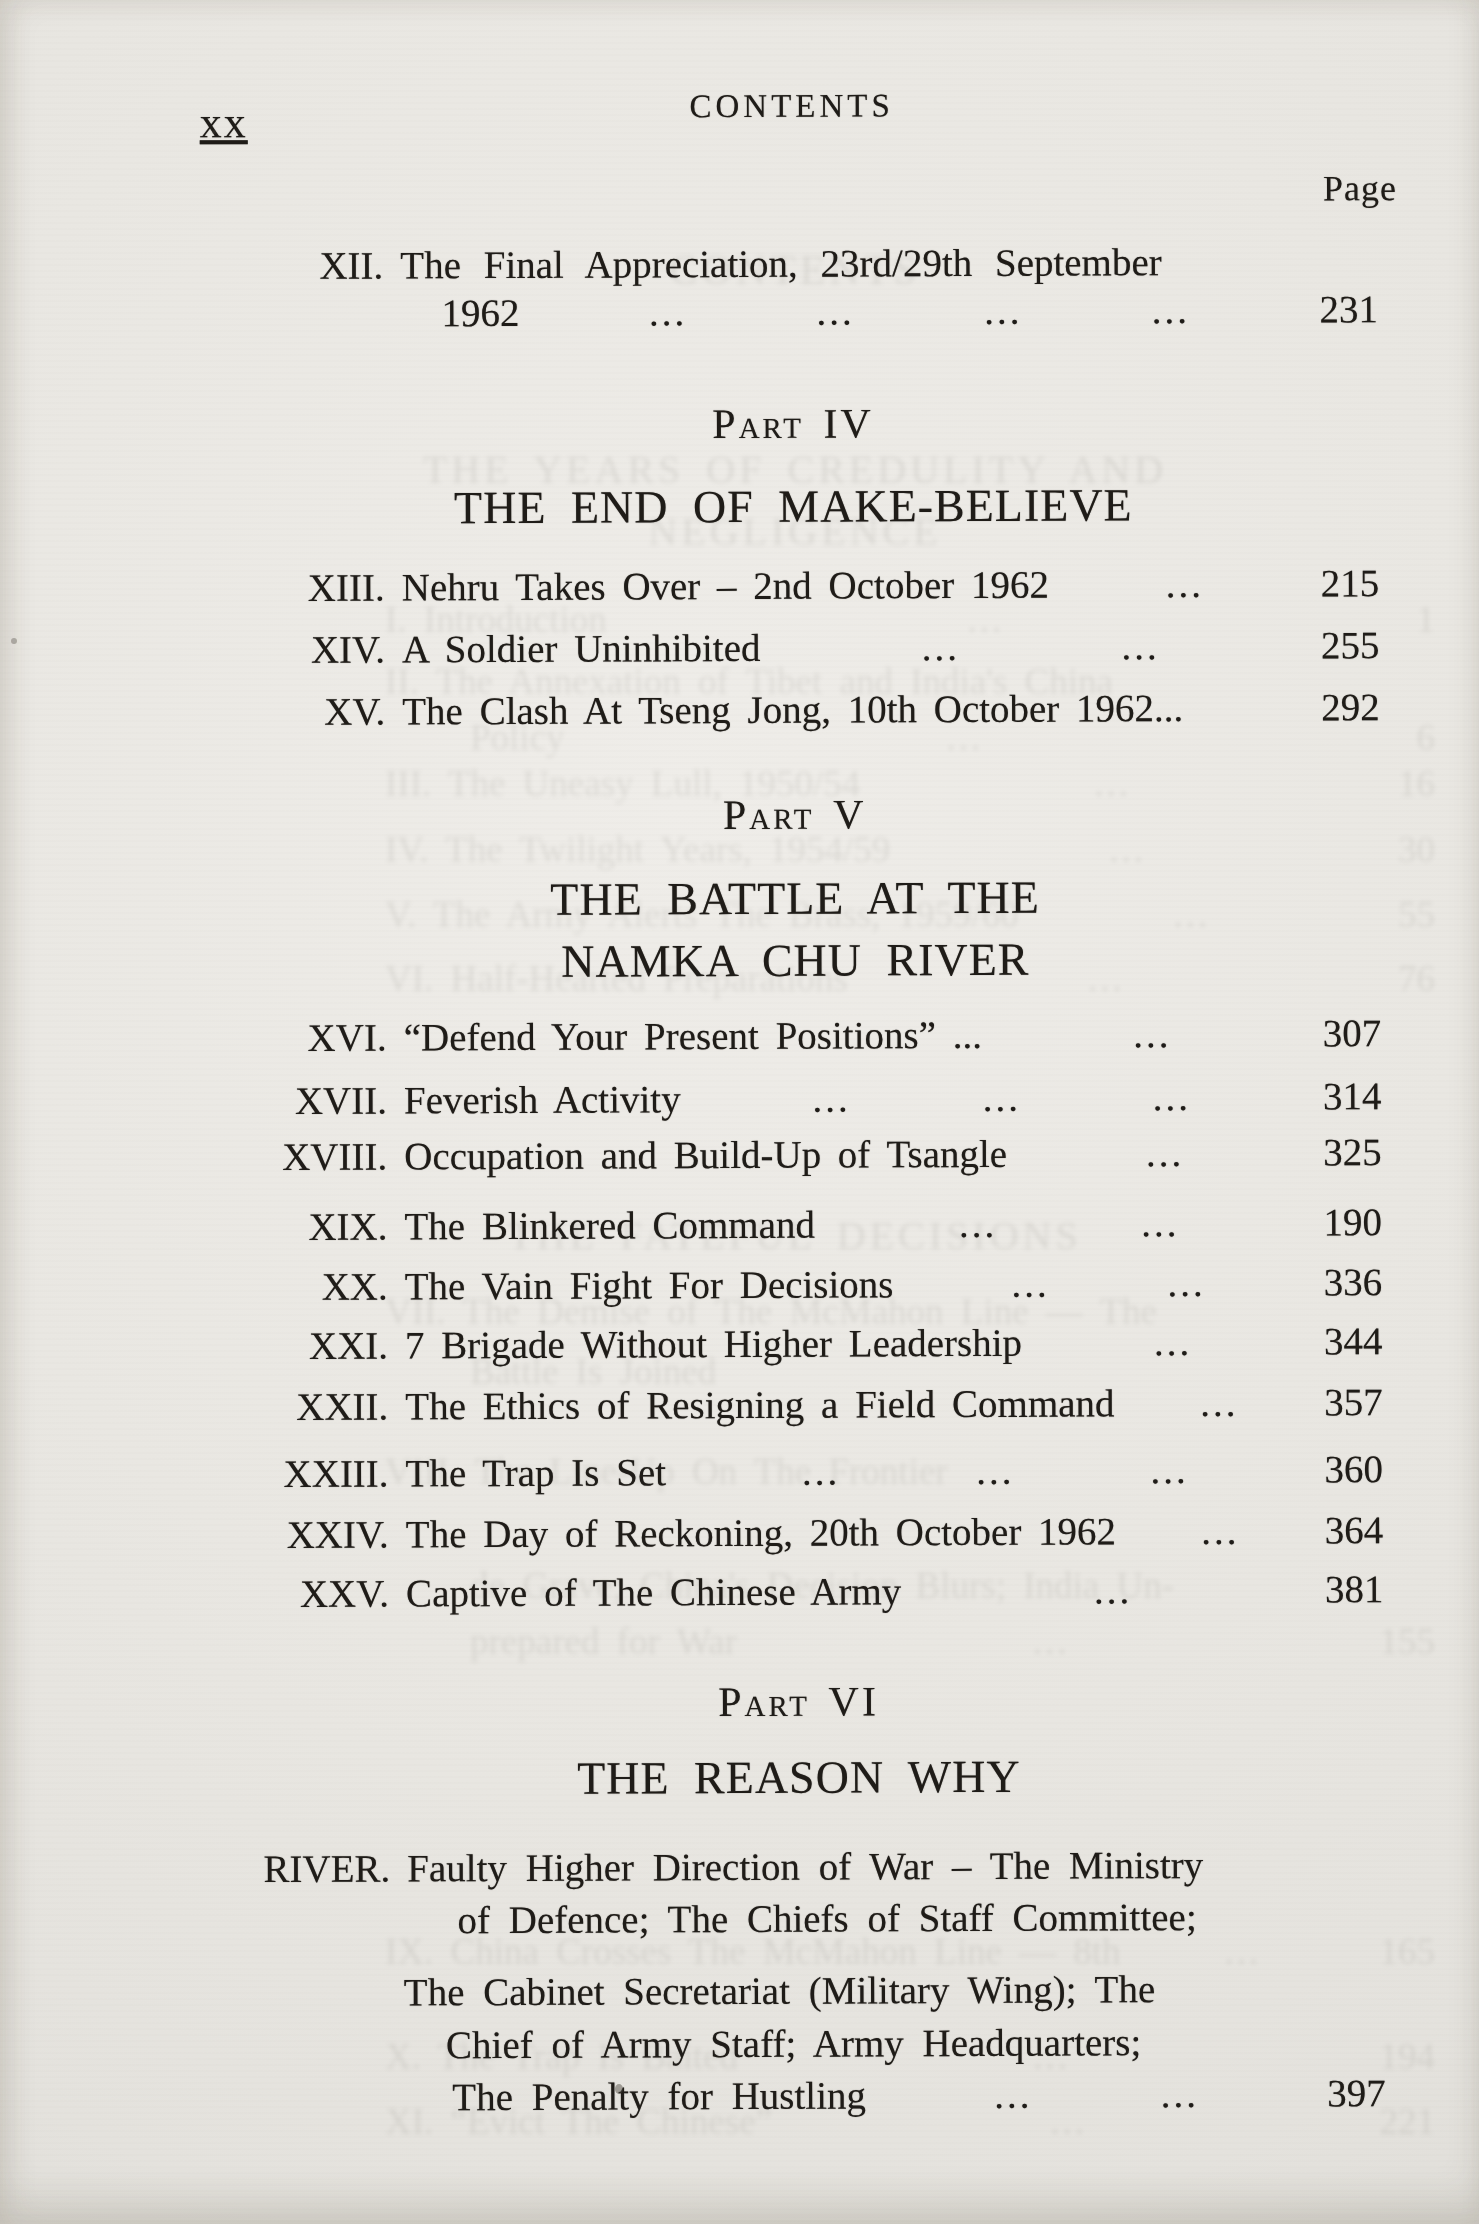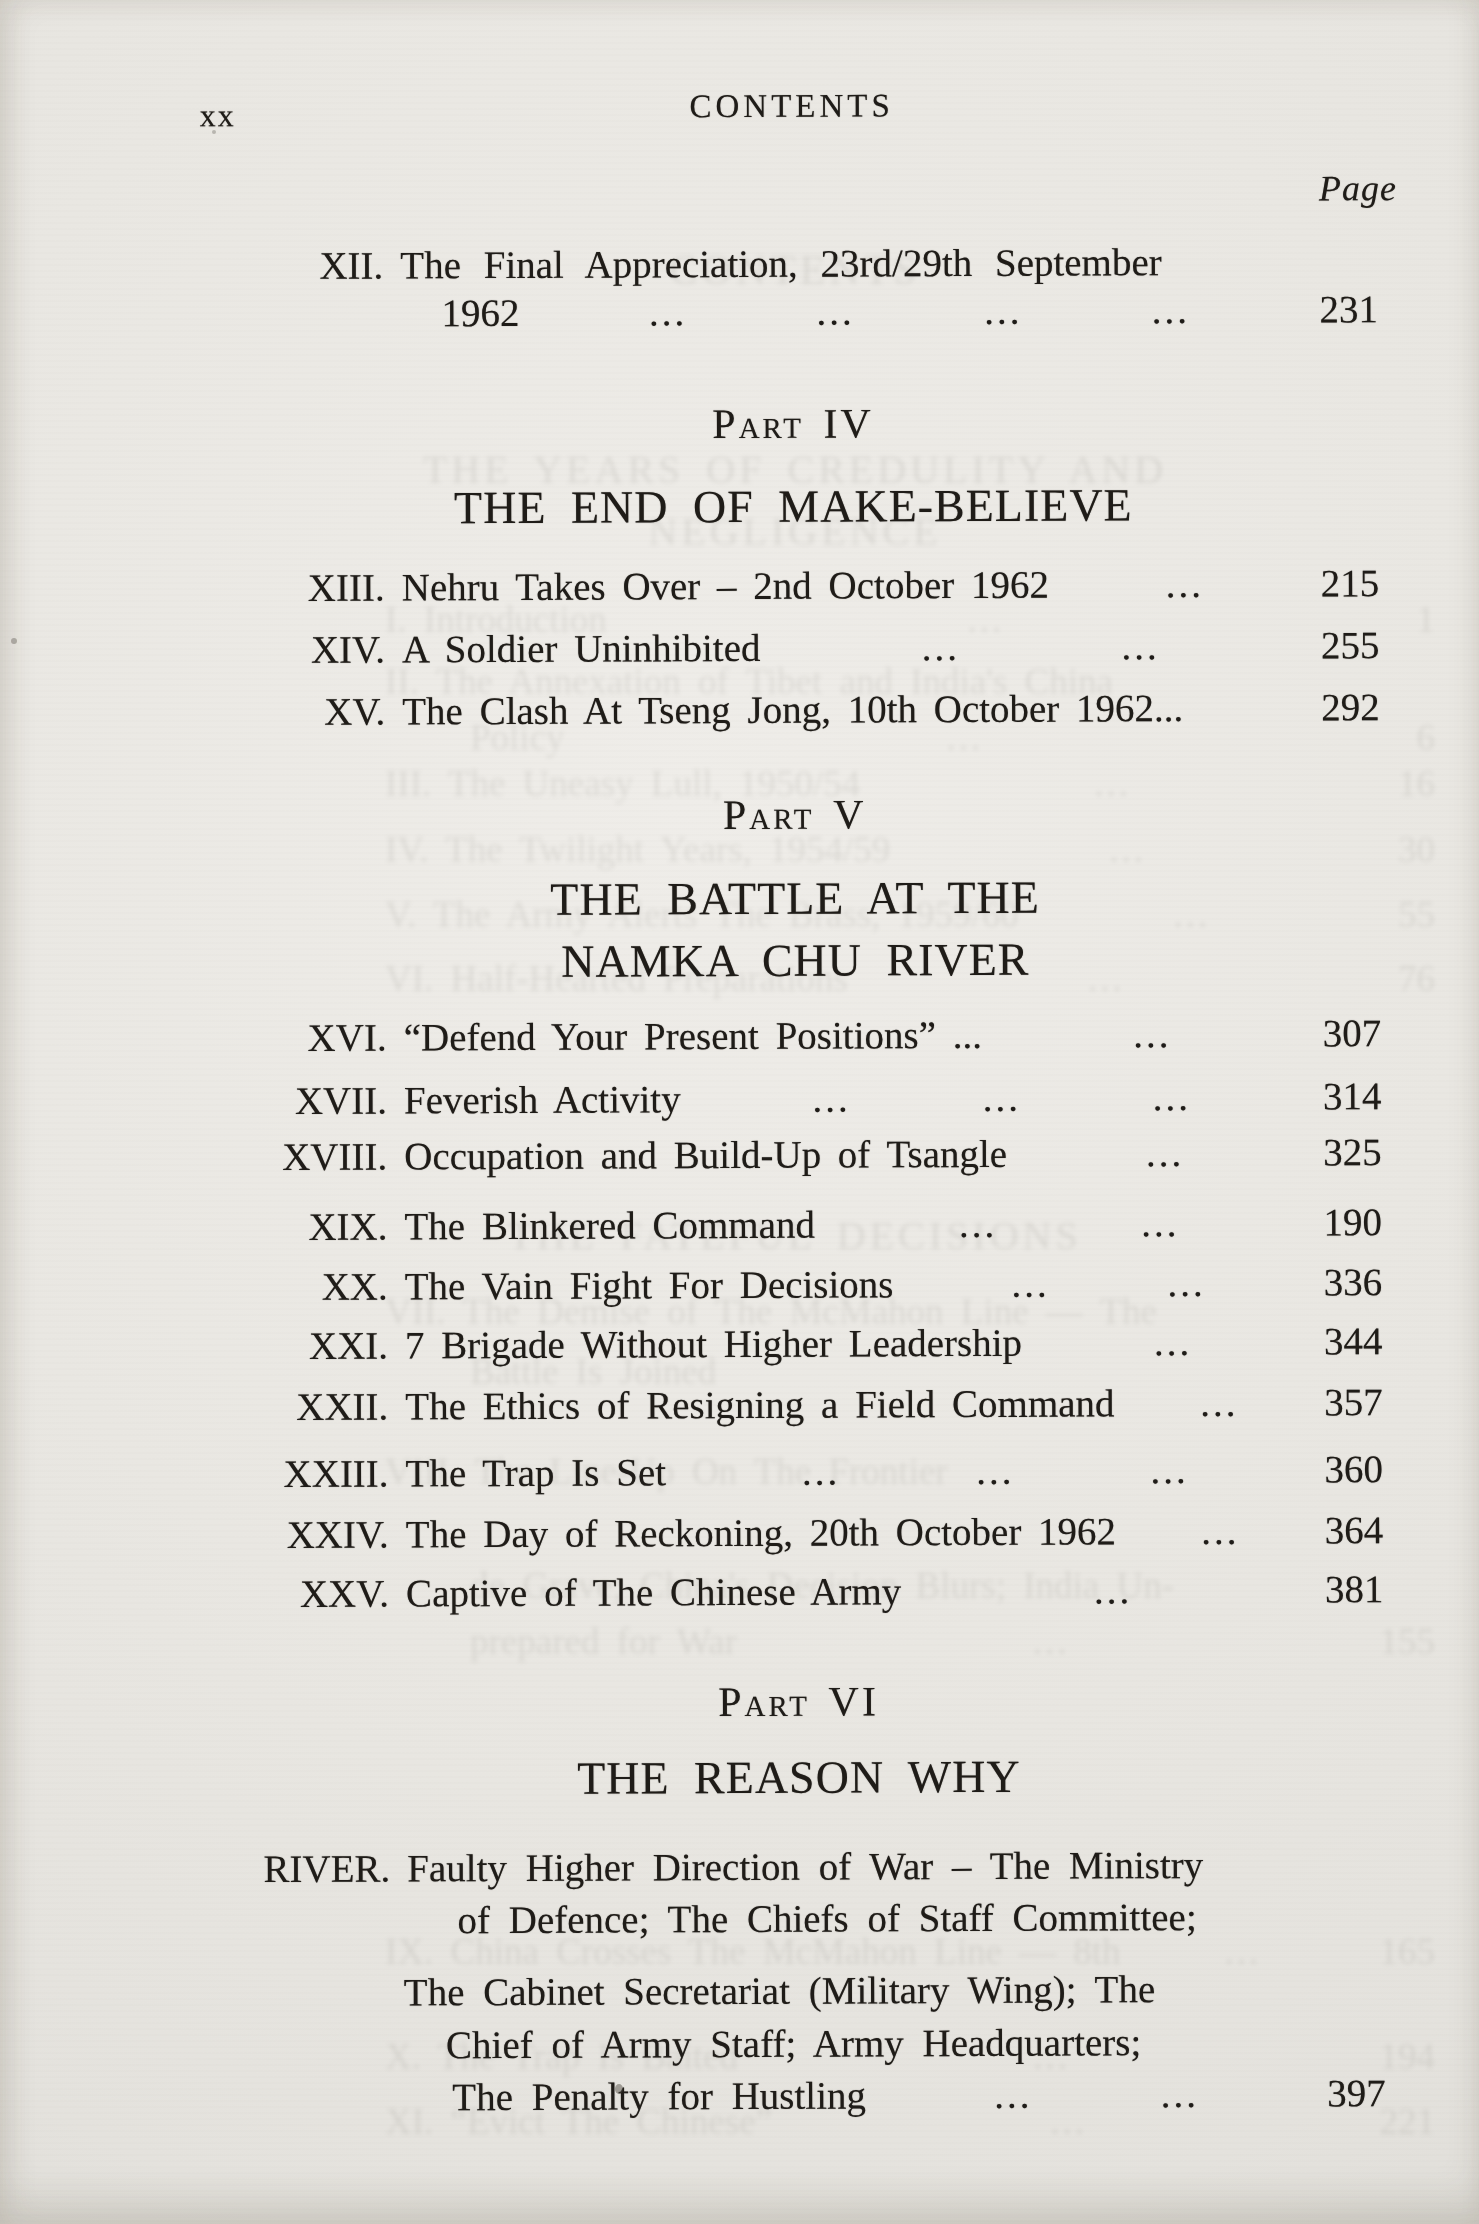--- a/index.html
+++ b/index.html
@@ -17,23 +17,23 @@
   }
   .sheet::after{
     content:"";position:absolute;inset:0;pointer-events:none;
     box-shadow:inset 0 -26px 34px rgba(75,63,45,.12), inset 0 8px 22px rgba(75,63,45,.05),
                inset 14px 0 30px rgba(75,63,45,.05);
   }
   .ink{position:absolute;white-space:nowrap;text-shadow:0 0 1px rgba(28,24,18,.55);}
   .content{position:absolute;inset:0;transform:rotate(-0.25deg);transform-origin:50% 40%;}
 
   
-  .folio{left:203px;top:95px;font-size:32px;letter-spacing:2px;}
+  .folio{left:203px;top:95px;font-size:44px;letter-spacing:2px;text-decoration:underline;}
   .running-head{left:190px;width:1210px;top:88px;text-align:center;font-size:33px;letter-spacing:4px;}
-  .page-label{right:79px;top:170px;font-size:36px;font-style:italic;letter-spacing:1px;}
+  .page-label{right:79px;top:170px;font-size:36px;letter-spacing:1px;}
 
   
   .row{
     position:absolute;left:190px;width:1210px;
     display:flex;align-items:baseline;
     font-size:39px;line-height:1.15;
     text-shadow:0 0 1px rgba(28,24,18,.55);
   }
   .num{width:196px;text-align:right;flex:none;}
   .title{margin-left:17px;white-space:nowrap;word-spacing:7px;flex:none;}

